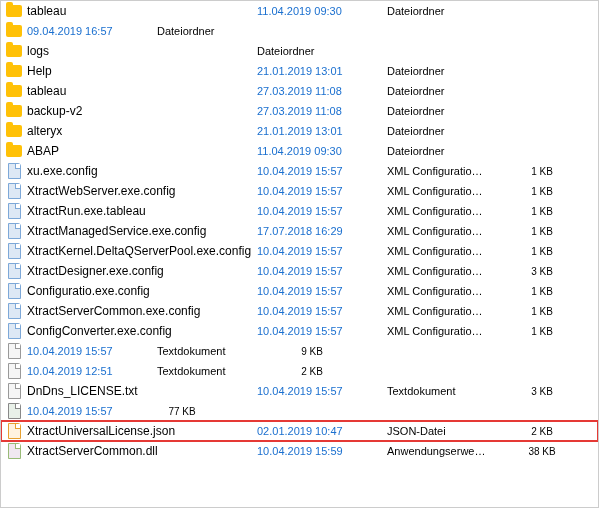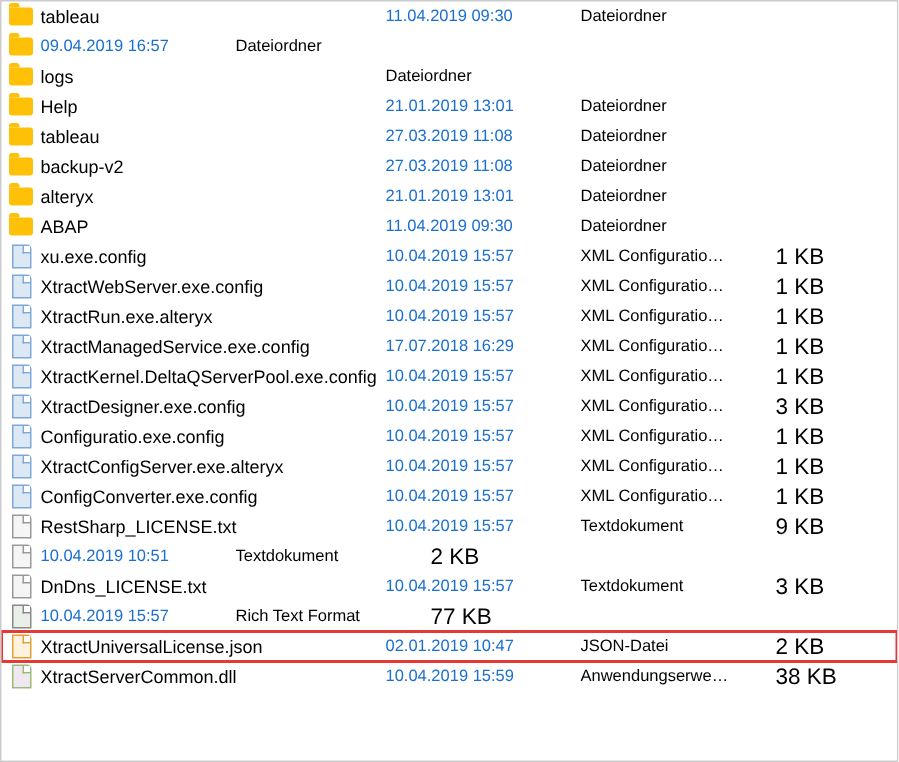--- a/index.html
+++ b/index.html
@@ -67,23 +67,23 @@
     .file-type {
       flex: 0 0 130px;
       color: #000;
       font-size: 11px;
       overflow: hidden;
       white-space: nowrap;
       text-overflow: ellipsis;
     }
     .file-size {
       flex: 0 0 50px;
-      text-align: left;
+      text-align: center;
       color: #000;
-      font-size: 15px;
+      font-size: 10px;
     }
 
     
     .xml-icon {
       position: relative;
       width: 13px;
       height: 16px;
       background: #dde8f5;
       border: 1px solid #7da8d8;
       border-radius: 0 3px 0 0;
@@ -278,21 +278,21 @@
       </div>
       <div class="file-name">XtractWebServer.exe.config</div>
       <div class="file-date">10.04.2019 15:57</div>
       <div class="file-type">XML Configuratio…</div>
       <div class="file-size">1 KB</div>
     </div>
     <div class="file-row">
       <div class="file-icon">
         <div class="xml-icon"></div>
       </div>
-      <div class="file-name">XtractRun.exe.alteryx</div>
+      <div class="file-name">XtractRun.exe.tableau</div>
       <div class="file-date">10.04.2019 15:57</div>
       <div class="file-type">XML Configuratio…</div>
       <div class="file-size">1 KB</div>
     </div>
     <div class="file-row">
       <div class="file-icon">
         <div class="xml-icon"></div>
       </div>
       <div class="file-name">XtractManagedService.exe.config</div>
       <div class="file-date">17.07.2018 16:29</div>
@@ -323,66 +323,64 @@
       </div>
       <div class="file-name">Configuratio.exe.config</div>
       <div class="file-date">10.04.2019 15:57</div>
       <div class="file-type">XML Configuratio…</div>
       <div class="file-size">1 KB</div>
     </div>
     <div class="file-row">
       <div class="file-icon">
         <div class="xml-icon"></div>
       </div>
-      <div class="file-name">XtractConfigServer.exe.alteryx</div>
+      <div class="file-name">XtractServerCommon.exe.config</div>
       <div class="file-date">10.04.2019 15:57</div>
       <div class="file-type">XML Configuratio…</div>
       <div class="file-size">1 KB</div>
     </div>
     <div class="file-row">
       <div class="file-icon">
         <div class="xml-icon"></div>
       </div>
       <div class="file-name">ConfigConverter.exe.config</div>
       <div class="file-date">10.04.2019 15:57</div>
       <div class="file-type">XML Configuratio…</div>
       <div class="file-size">1 KB</div>
     </div>
     <div class="file-row">
       <div class="file-icon">
         <div class="txt-icon"></div>
       </div>
-      <div class="file-name">RestSharp_LICENSE.txt</div>
       <div class="file-date">10.04.2019 15:57</div>
       <div class="file-type">Textdokument</div>
       <div class="file-size">9 KB</div>
     </div>
     <div class="file-row">
       <div class="file-icon">
         <div class="txt-icon"></div>
       </div>
-      <div class="file-date">10.04.2019 10:51</div>
+      <div class="file-date">10.04.2019 12:51</div>
       <div class="file-type">Textdokument</div>
       <div class="file-size">2 KB</div>
     </div>
     <div class="file-row">
       <div class="file-icon">
         <div class="txt-icon"></div>
       </div>
       <div class="file-name">DnDns_LICENSE.txt</div>
       <div class="file-date">10.04.2019 15:57</div>
       <div class="file-type">Textdokument</div>
       <div class="file-size">3 KB</div>
     </div>
     <div class="file-row">
       <div class="file-icon">
         <div class="rtf-icon"></div>
       </div>
       <div class="file-date">10.04.2019 15:57</div>
-      <div class="file-type">Rich Text Format</div>
       <div class="file-size">77 KB</div>
     </div>
     <div class="file-row selected-row">
       <div class="file-icon">
         <div class="json-icon"></div>
       </div>
       <div class="file-name">XtractUniversalLicense.json</div>
       <div class="file-date">02.01.2019 10:47</div>
       <div class="file-type">JSON-Datei</div>
       <div class="file-size">2 KB</div>

